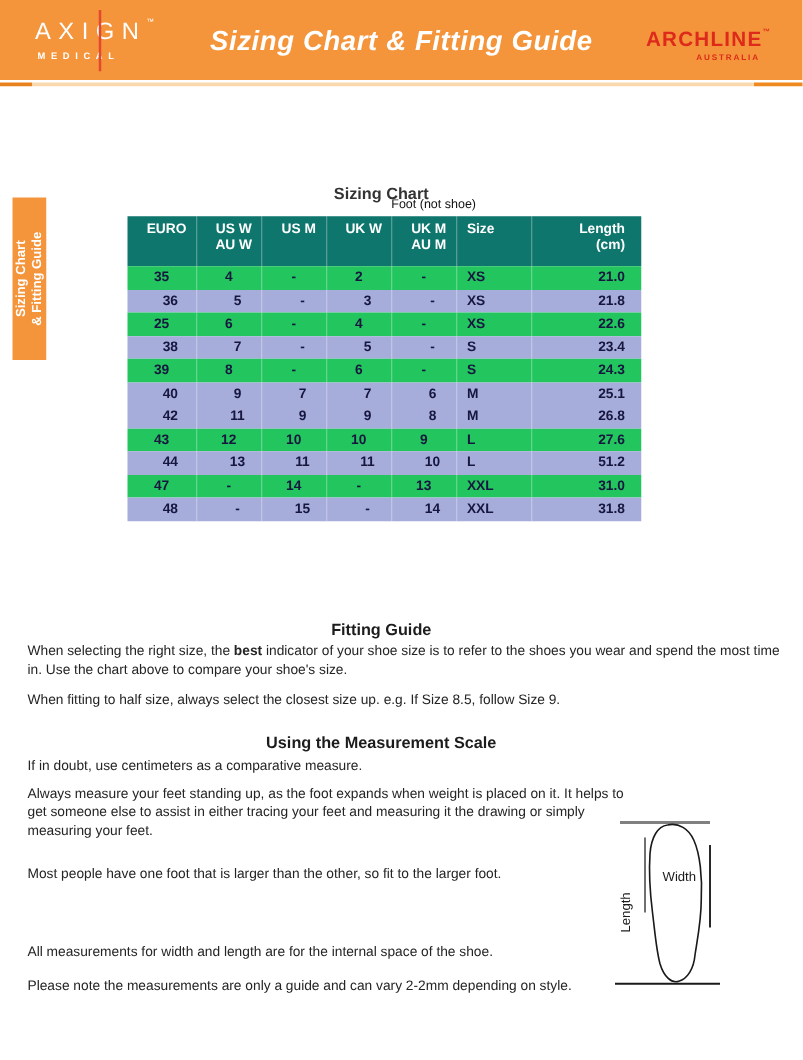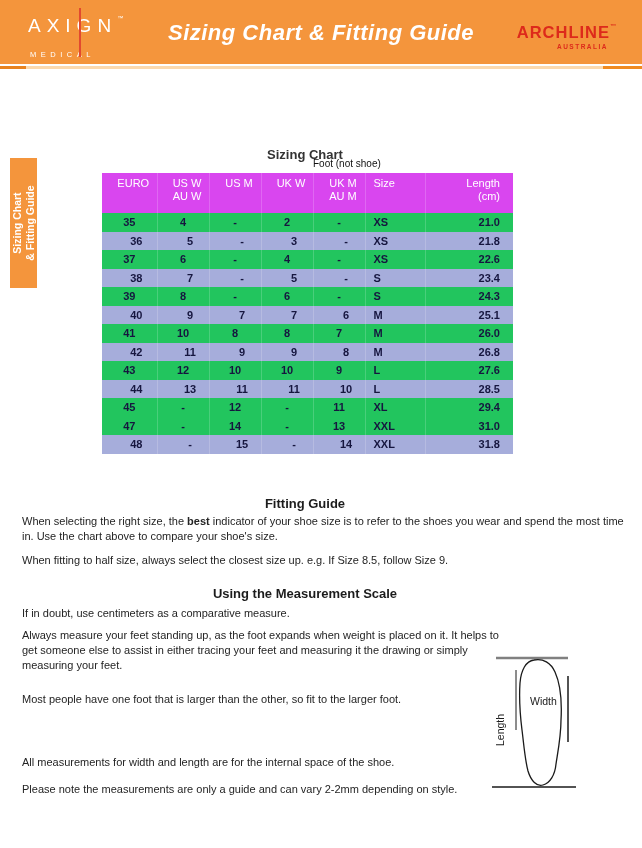--- a/index.html
+++ b/index.html
@@ -10,21 +10,21 @@
   
   .banner{position:absolute;left:0;top:0;width:642px;height:64px;background:#F4953C;}
   .banner-title{
     position:absolute;left:0;top:20px;width:642px;text-align:center;
     color:#fff;font-size:22px;font-weight:bold;letter-spacing:.5px;font-style:italic;
   }
   .axign{position:absolute;left:28px;top:15px;width:110px;color:#fff;}
   .axign-name{font-size:19px;font-weight:400;letter-spacing:6px;position:relative;white-space:nowrap;}
   .axign-tm{font-size:6px;vertical-align:top;letter-spacing:0;}
   .axign-line{position:absolute;left:51px;top:-7px;width:2px;height:49px;background:#E2492F;}
-  .axign-sub{font-size:7.5px;font-weight:normal;letter-spacing:4.5px;margin-top:13px;padding-left:2px;white-space:nowrap;}
+  .axign-sub{font-size:7.5px;font-weight:bold;letter-spacing:4.5px;margin-top:3px;padding-left:2px;white-space:nowrap;}
   .archline{position:absolute;right:26px;top:23px;text-align:left;color:#DD2A1B;}
   .arch-name{font-size:16.5px;font-weight:bold;letter-spacing:1px;white-space:nowrap;}
   .arch-tm{font-size:6px;vertical-align:top;letter-spacing:0;}
   .arch-sub{font-size:6.5px;font-weight:bold;letter-spacing:1.5px;text-align:right;padding-right:8px;margin-top:1px;}
   .rule{position:absolute;left:0;top:66px;width:642px;height:3px;
     background:linear-gradient(90deg,#E8821E 0 4%,#FBD9AE 4% 94%,#EF8A21 94%);}
   
   .side-tab{position:absolute;left:10px;top:158px;width:27px;height:130px;background:#F4953C;}
   .side-tab-inner{
     position:absolute;left:0;top:130px;width:130px;height:27px;
@@ -38,21 +38,21 @@
     font-size:10px;font-weight:normal;color:#111;}
   table.sizing{
     position:absolute;left:102px;top:173px;width:411px;
     border-collapse:collapse;table-layout:fixed;
   }
   table.sizing col.c0{width:55px}table.sizing col.c1{width:52px}
   table.sizing col.c2{width:52px}table.sizing col.c3{width:52px}
   table.sizing col.c4{width:52px}table.sizing col.c5{width:60px}
   table.sizing col.c6{width:88px}
   table.sizing th{
-    background:#d946ef;color:#fff;font-size:11px;font-weight:normal;
+    background:#0f766e;color:#fff;font-size:11px;font-weight:bold;
     height:36px;vertical-align:top;padding:4px 0 0 8px;line-height:13px;text-align:center;
   }
   table.sizing td{
     font-size:11px;font-weight:bold;color:#16163F;height:18.5px;
     padding:0;text-align:center;line-height:18.5px;
   }
   table.sizing th,table.sizing td{border-right:1px solid rgba(255,255,255,.18);}
   table.sizing th:last-child,table.sizing td:last-child{border-right:none;}
   table.sizing th:nth-child(6),table.sizing td:nth-child(6){text-align:left;padding-left:8px;}
   table.sizing th:nth-child(7),table.sizing td:nth-child(7){text-align:right;padding-right:13px;}
@@ -143,21 +143,21 @@
       <tr class="peri">
         <td>36</td>
         <td>5</td>
         <td>-</td>
         <td>3</td>
         <td>-</td>
         <td>XS</td>
         <td>21.8</td>
       </tr>
       <tr class="blue">
-        <td>37</td>
+        <td>25</td>
         <td>6</td>
         <td>-</td>
         <td>4</td>
         <td>-</td>
         <td>XS</td>
         <td>22.6</td>
       </tr>
       <tr class="peri">
         <td>38</td>
         <td>7</td>
@@ -177,29 +177,20 @@
         <td>24.3</td>
       </tr>
       <tr class="peri">
         <td>40</td>
         <td>9</td>
         <td>7</td>
         <td>7</td>
         <td>6</td>
         <td>M</td>
         <td>25.1</td>
-      </tr>
-      <tr class="blue">
-        <td>41</td>
-        <td>10</td>
-        <td>8</td>
-        <td>8</td>
-        <td>7</td>
-        <td>M</td>
-        <td>26.0</td>
       </tr>
       <tr class="peri">
         <td>42</td>
         <td>11</td>
         <td>9</td>
         <td>9</td>
         <td>8</td>
         <td>M</td>
         <td>26.8</td>
       </tr>
@@ -212,30 +203,21 @@
         <td>L</td>
         <td>27.6</td>
       </tr>
       <tr class="peri">
         <td>44</td>
         <td>13</td>
         <td>11</td>
         <td>11</td>
         <td>10</td>
         <td>L</td>
-        <td>28.5</td>
-      </tr>
-      <tr class="blue">
-        <td>45</td>
-        <td>-</td>
-        <td>12</td>
-        <td>-</td>
-        <td>11</td>
-        <td>XL</td>
-        <td>29.4</td>
+        <td>51.2</td>
       </tr>
       <tr class="blue">
         <td>47</td>
         <td>-</td>
         <td>14</td>
         <td>-</td>
         <td>13</td>
         <td>XXL</td>
         <td>31.0</td>
       </tr>

